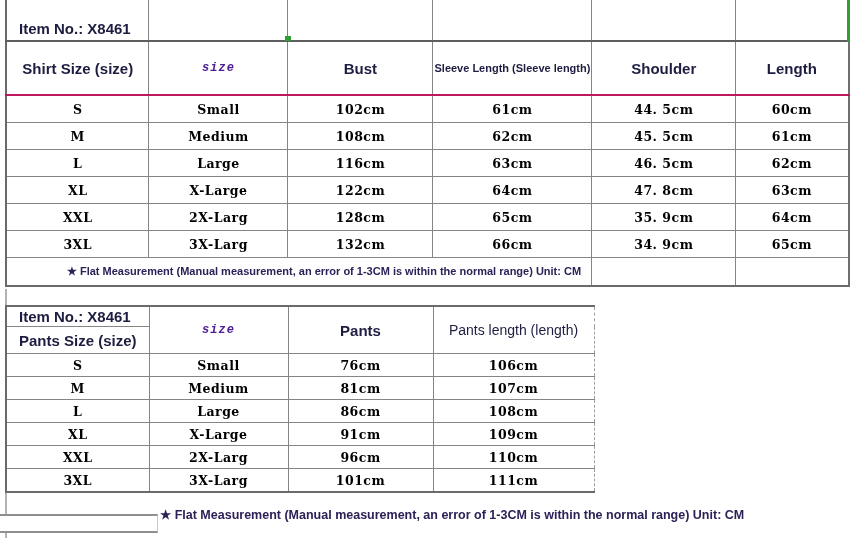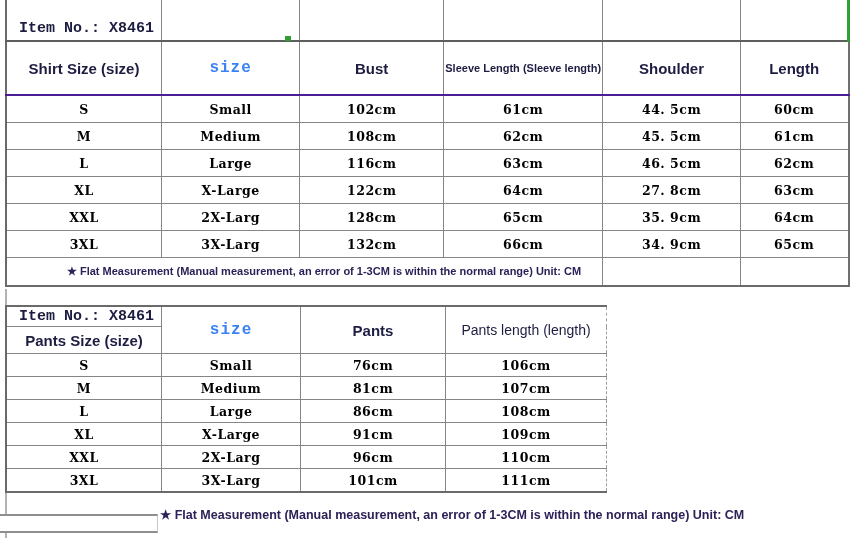--- a/index.html
+++ b/index.html
@@ -7,41 +7,41 @@
     position:relative;width:850px;height:538px;background:#ffffff;overflow:hidden;
     font-family:"Liberation Sans",sans-serif;
   }
   
   .vline{position:absolute;width:2px;background:#b3b3b3;}
   table{border-collapse:collapse;table-layout:fixed;position:absolute;}
   td{border:1px solid #858585;padding:0;text-align:center;vertical-align:middle;overflow:visible;}
   
   #shirt-table{left:5px;top:0;}
   #shirt-table .r-item td{border-top:none;border-bottom:2px solid #5e5e5e;height:37px;}
-  #shirt-table .r-head td{border-bottom:2px solid #4c1d95;height:52px;}
+  #shirt-table .r-head td{border-bottom:2px solid #be185d;height:52px;}
   #shirt-table .r-data td{height:26px;}
   #shirt-table .r-note td{border-bottom:2px solid #6a6a6a;height:27px;}
   
   #pants-table{left:5px;top:305px;}
   #pants-table .r-item td{border-top:2px solid #6a6a6a;height:18px;}
   #pants-table .r-head td{height:26px;}
   #pants-table .r-data td{height:22px;}
   #pants-table .r-last td{border-bottom:2px solid #6a6a6a;}
   
   .col-first{border-left:2px solid #6a6a6a;}
   .col-last{border-right:2px solid #6f6f6f;margin-top:33px;}
   .dash-r{border-right:1px dashed #9f9f9f !important;margin-left:40px;}
   .item-cell{
     text-align:left;vertical-align:bottom;padding:0 7px 3px 12px;
-    font-weight:bold;font-size:15px;color:#1d1d42;white-space:nowrap;font-family:Liberation Mono, monospace;
+    font-weight:bold;font-size:15px;color:#1d1d42;white-space:nowrap;
   }
   .hdr{font-weight:bold;font-size:15px;color:#1d1d42;}
   .hdr-sm{font-weight:bold;font-size:11px;color:#1d1d42;white-space:nowrap;}
   .hdr-md{font-weight:normal;font-size:14px;color:#1d1d42;white-space:nowrap;}
-  .size-cell{font-family:"Liberation Mono",monospace;font-weight:bold;font-size:16px;color:#3b82f6;letter-spacing:1px;}
+  .size-cell{font-family:"Liberation Mono",monospace;font-weight:bold;font-size:12px;color:#4c1d95;letter-spacing:1px;font-style:italic;}
   .data-cell{font-family:"DejaVu Serif",serif;font-weight:bold;font-size:12.5px;color:#000;letter-spacing:0.5px;}
   .note-cell{
     text-align:left;padding-left:60px;white-space:nowrap;
     font-weight:bold;font-size:11px;color:#2d2158;
   }
   #bottom-note{
     position:absolute;left:160px;top:507px;white-space:nowrap;
     font-weight:bold;font-size:12.5px;color:#2d2158;
   }
   #bottom-left-cell{
@@ -108,21 +108,21 @@
       <td class="data-cell">116cm</td>
       <td class="data-cell dash-r">63cm</td>
       <td class="data-cell">46. 5cm</td>
       <td class="data-cell col-last">62cm</td>
     </tr>
     <tr class="r-data">
       <td class="data-cell col-first">XL</td>
       <td class="data-cell">X-Large</td>
       <td class="data-cell">122cm</td>
       <td class="data-cell dash-r">64cm</td>
-      <td class="data-cell">27. 8cm</td>
+      <td class="data-cell">47. 8cm</td>
       <td class="data-cell col-last">63cm</td>
     </tr>
     <tr class="r-data">
       <td class="data-cell col-first">XXL</td>
       <td class="data-cell">2X-Larg</td>
       <td class="data-cell">128cm</td>
       <td class="data-cell dash-r">65cm</td>
       <td class="data-cell">35. 9cm</td>
       <td class="data-cell col-last">64cm</td>
     </tr>

